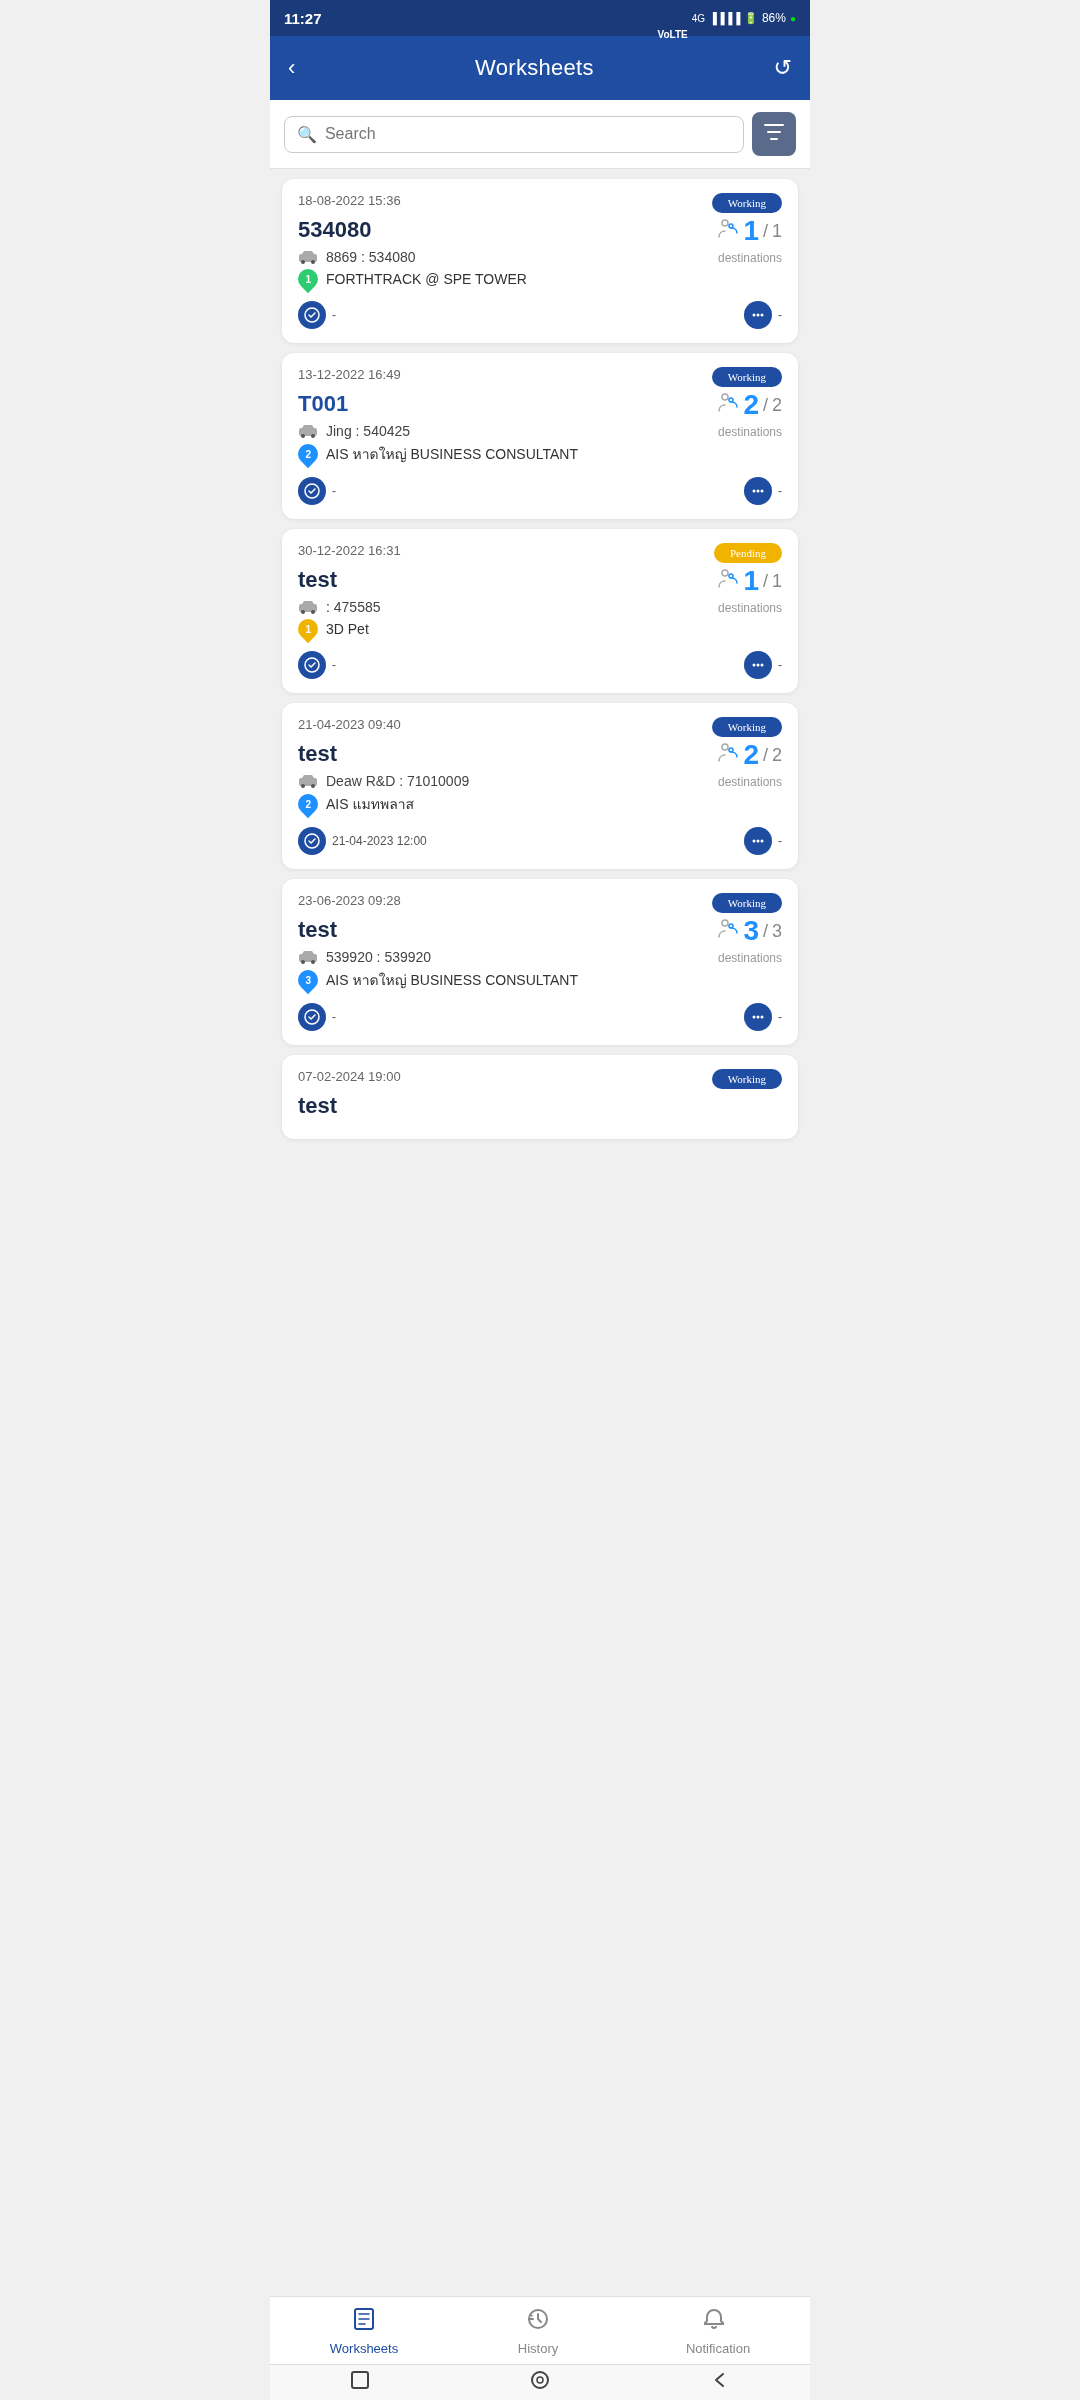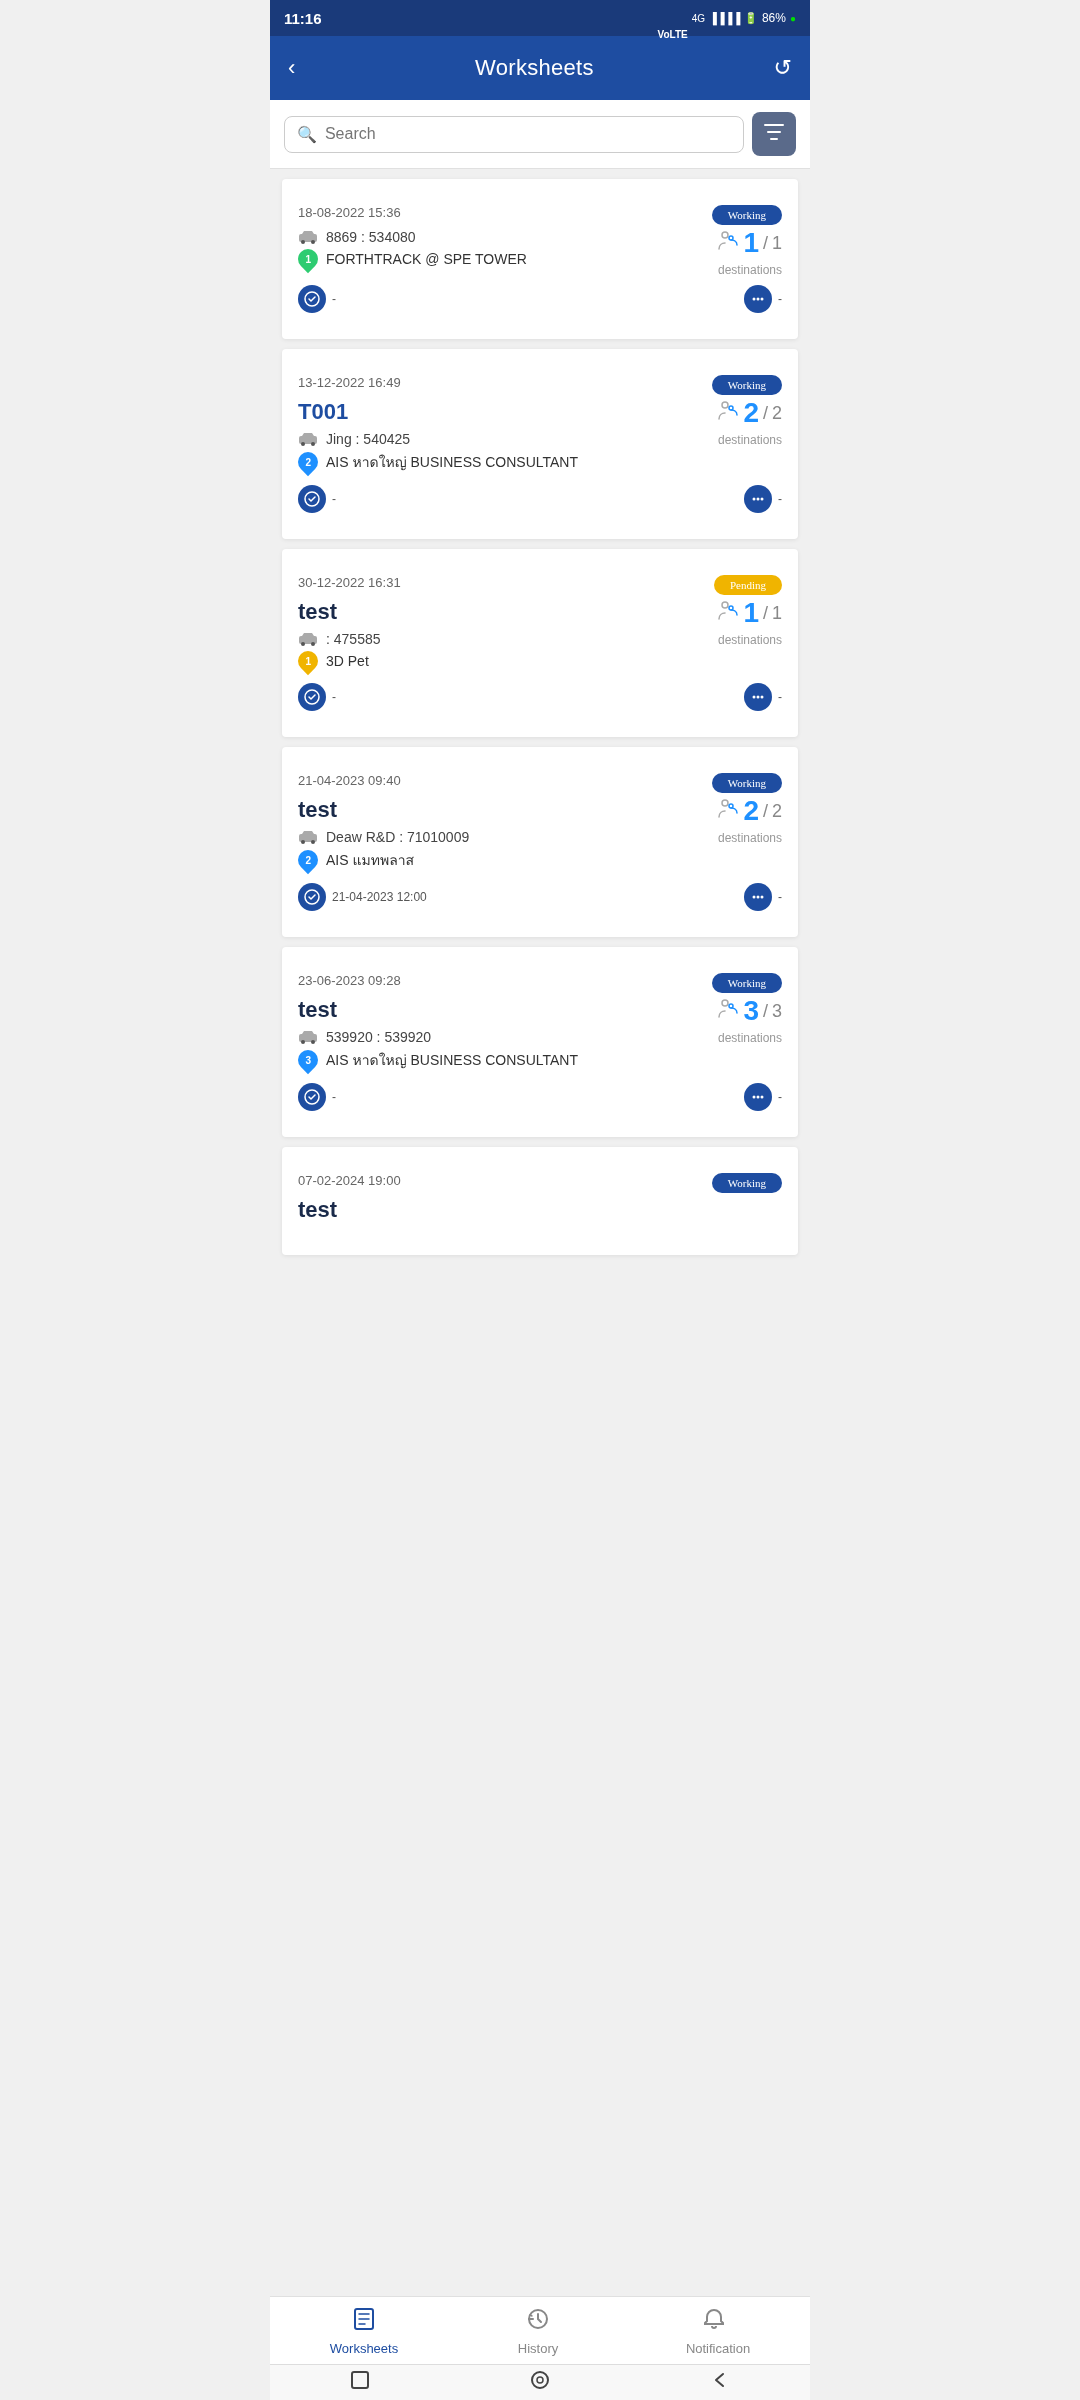--- a/index.html
+++ b/index.html
@@ -105,22 +105,22 @@
       display: flex;
       flex-direction: column;
       gap: 10px;
       background: #f0f0f0;
       padding-bottom: 80px;
     }
 
     
     .worksheet-card {
       background: white;
-      border-radius: 4px;
-      padding: 26px 16px;
+      border-radius: 12px;
+      padding: 14px 16px;
       box-shadow: 0 1px 4px rgba(0,0,0,0.08);
     }
     .card-header {
       display: flex;
       justify-content: space-between;
       align-items: flex-start;
       margin-bottom: 4px;
     }
     .card-datetime {
       font-size: 13px;
@@ -250,21 +250,21 @@
     .sys-btn {
       font-size: 18px;
       color: #444;
       cursor: pointer;
     }
   </style>
 </head>
 <body>
 
 <div class="status-bar">
-  <span class="status-time">11:16</span>
+  <span class="status-time">11:27</span>
   <div class="status-icons">
     <span style="font-size:10px;font-weight:700;margin-top:32px;">VoLTE</span>
     <span style="font-size:10px;">4G</span>
     <span>▐▐▐▐</span>
     <span>🔋</span>
     <span class="battery-text">86%</span>
     <span style="color:#00e000;font-size:10px;">●</span>
   </div>
 </div>
 
@@ -289,20 +289,21 @@
 </div>
 
 <div class="worksheets-list" id="worksheets-list">
 <div class="worksheet-card">
     <div class="card-header">
       <span class="card-datetime">18-08-2022 15:36</span>
       <span class="badge badge-working">Working</span>
     </div>
     <div style="display:flex;justify-content:space-between;align-items:flex-start;">
       <div style="flex:1;">
+        <div class="card-id ">534080</div>
         <div class="card-info-row">
           <svg width="20" height="14" viewBox="0 0 20 14" fill="none">
             <rect x="1" y="4" width="18" height="8" rx="2" fill="#aaa"></rect>
             <path d="M4 4L6 1h8l2 3" fill="#aaa"></path>
             <circle cx="5" cy="12" r="2" fill="#555"></circle>
             <circle cx="15" cy="12" r="2" fill="#555"></circle>
           </svg>
           <span>8869 : 534080</span>
         </div>
 

